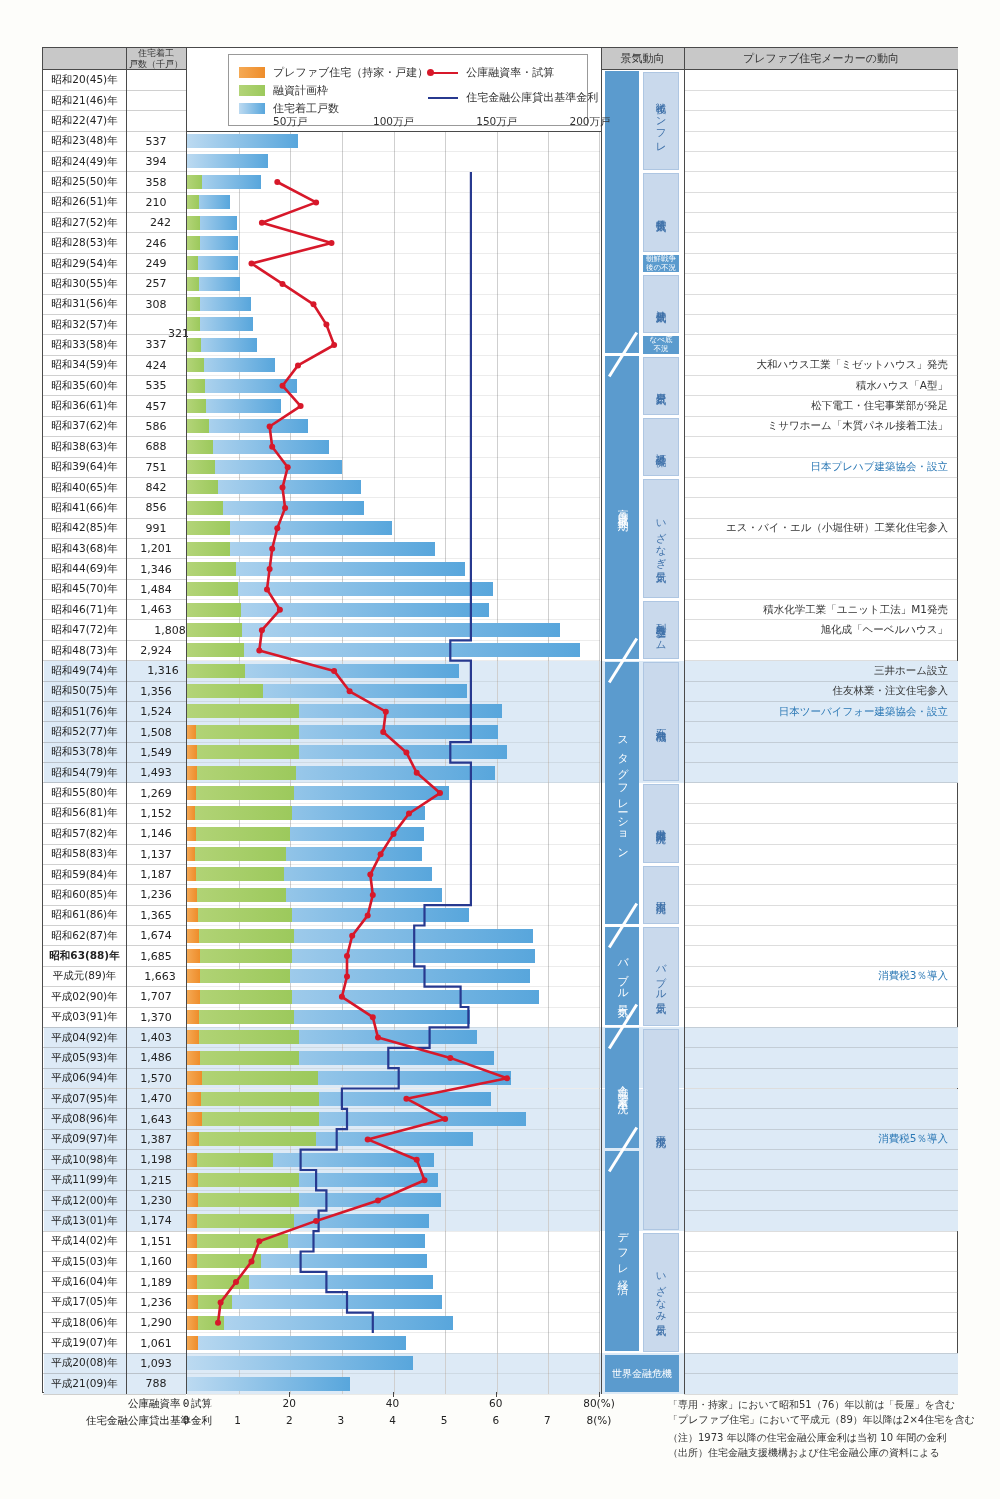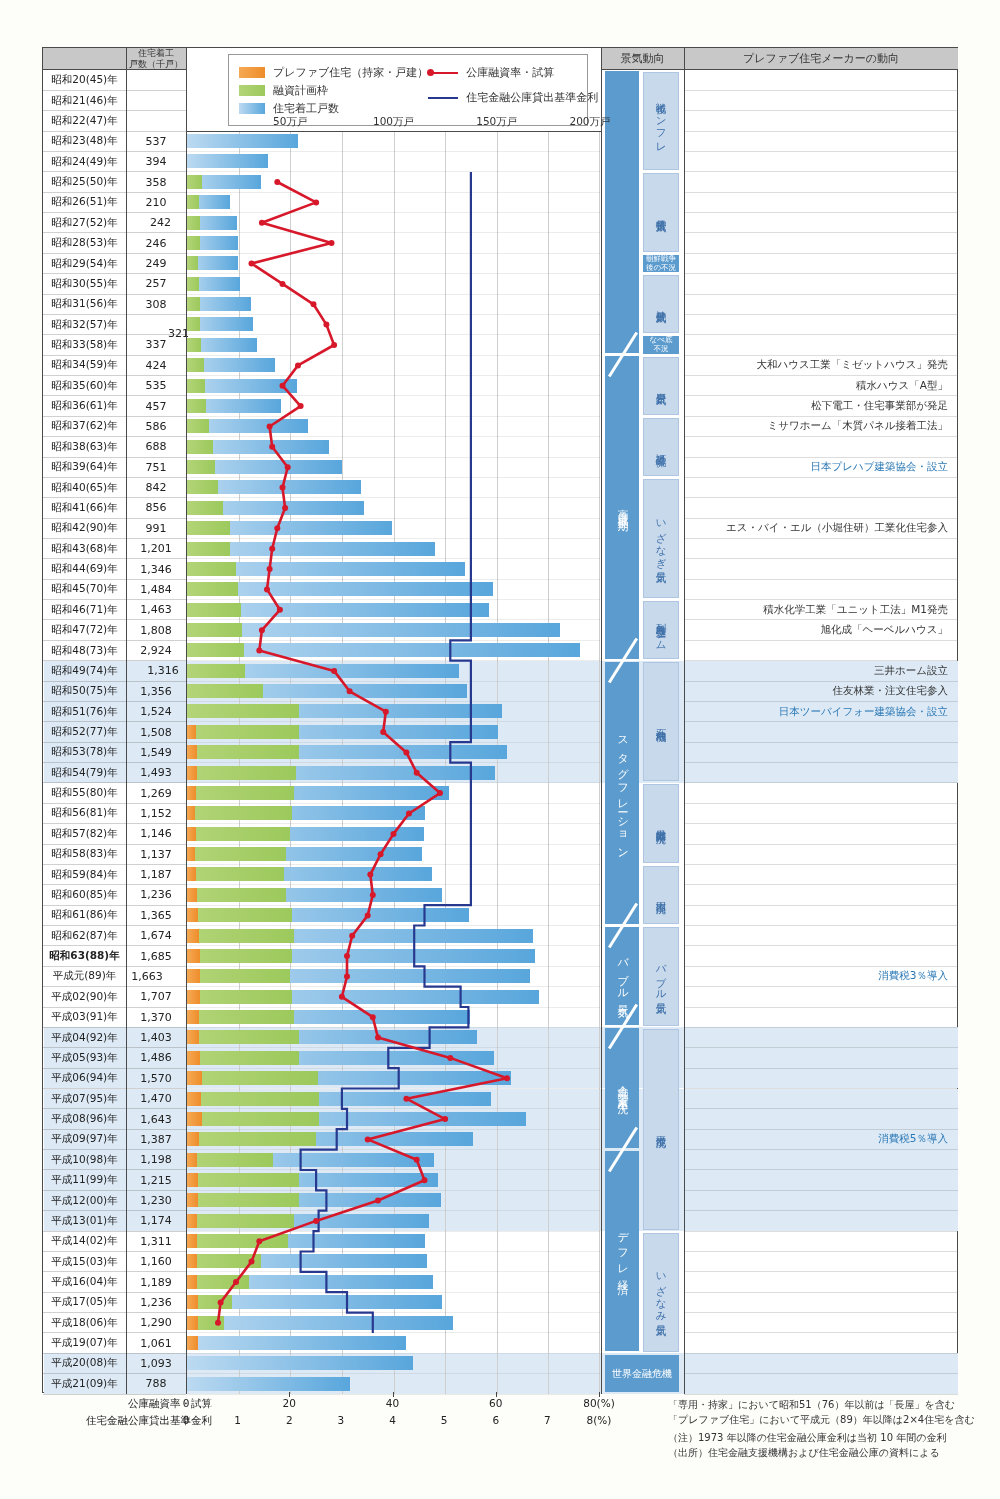--- a/index.html
+++ b/index.html
@@ -329,32 +329,32 @@
         <div class="ylabel" style="left: 0px; top: 368.29px; width: 83px; height: 20.37px;">昭和37(62)年</div>
         <div class="ylabel vlabel" style="left: 83px; top: 368.29px; width: 60px; height: 20.37px;">586</div>
         <div class="ylabel" style="left: 0px; top: 388.66px; width: 83px; height: 20.37px;">昭和38(63)年</div>
         <div class="ylabel vlabel" style="left: 83px; top: 388.66px; width: 60px; height: 20.37px;">688</div>
         <div class="ylabel" style="left: 0px; top: 409.03px; width: 83px; height: 20.37px;">昭和39(64)年</div>
         <div class="ylabel vlabel" style="left: 83px; top: 409.03px; width: 60px; height: 20.37px;">751</div>
         <div class="ylabel" style="left: 0px; top: 429.4px; width: 83px; height: 20.37px;">昭和40(65)年</div>
         <div class="ylabel vlabel" style="left: 83px; top: 429.4px; width: 60px; height: 20.37px;">842</div>
         <div class="ylabel" style="left: 0px; top: 449.77px; width: 83px; height: 20.37px;">昭和41(66)年</div>
         <div class="ylabel vlabel" style="left: 83px; top: 449.77px; width: 60px; height: 20.37px;">856</div>
-        <div class="ylabel" style="left: 0px; top: 470.14px; width: 83px; height: 20.37px;">昭和42(90)年</div>
+        <div class="ylabel" style="left: 0px; top: 470.14px; width: 83px; height: 20.37px;">昭和42(85)年</div>
         <div class="ylabel vlabel" style="left: 83px; top: 470.14px; width: 60px; height: 20.37px;">991</div>
         <div class="ylabel" style="left: 0px; top: 490.51px; width: 83px; height: 20.37px;">昭和43(68)年</div>
         <div class="ylabel vlabel" style="left: 83px; top: 490.51px; width: 60px; height: 20.37px;">1,201</div>
         <div class="ylabel" style="left: 0px; top: 510.88px; width: 83px; height: 20.37px;">昭和44(69)年</div>
         <div class="ylabel vlabel" style="left: 83px; top: 510.88px; width: 60px; height: 20.37px;">1,346</div>
         <div class="ylabel" style="left: 0px; top: 531.25px; width: 83px; height: 20.37px;">昭和45(70)年</div>
         <div class="ylabel vlabel" style="left: 83px; top: 531.25px; width: 60px; height: 20.37px; border-radius: 8px;">1,484</div>
         <div class="ylabel" style="left: 0px; top: 551.62px; width: 83px; height: 20.37px;">昭和46(71)年</div>
         <div class="ylabel vlabel" style="left: 83px; top: 551.62px; width: 60px; height: 20.37px;">1,463</div>
         <div class="ylabel" style="left: 0px; top: 571.99px; width: 83px; height: 20.37px;">昭和47(72)年</div>
-        <div class="ylabel vlabel" style="left: 83px; top: 571.99px; width: 60px; height: 20.37px;">1,808</div>
+        <div class="ylabel vlabel" style="left: 97px; top: 571.99px; width: 60px; height: 20.37px;">1,808</div>
         <div class="ylabel" style="left: 0px; top: 592.36px; width: 83px; height: 20.37px;">昭和48(73)年</div>
         <div class="ylabel vlabel" style="left: 83px; top: 592.36px; width: 60px; height: 20.37px;">2,924</div>
         <div class="ylabel" style="left: 0px; top: 612.73px; width: 83px; height: 20.37px;">昭和49(74)年</div>
         <div class="ylabel vlabel" style="left: 83px; top: 612.73px; width: 60px; height: 20.37px; margin-left: 7px;">1,316</div>
         <div class="ylabel" style="left: 0px; top: 633.1px; width: 83px; height: 20.37px;">昭和50(75)年</div>
         <div class="ylabel vlabel" style="left: 83px; top: 633.1px; width: 60px; height: 20.37px;">1,356</div>
         <div class="ylabel" style="left: 0px; top: 653.47px; width: 83px; height: 20.37px;">昭和51(76)年</div>
         <div class="ylabel vlabel" style="left: 83px; top: 653.47px; width: 60px; height: 20.37px;">1,524</div>
         <div class="ylabel" style="left: 0px; top: 673.84px; width: 83px; height: 20.37px;">昭和52(77)年</div>
         <div class="ylabel vlabel" style="left: 83px; top: 673.84px; width: 60px; height: 20.37px;">1,508</div>
@@ -374,21 +374,21 @@
         <div class="ylabel vlabel" style="left: 83px; top: 816.43px; width: 60px; height: 20.37px;">1,187</div>
         <div class="ylabel" style="left: 0px; top: 836.8px; width: 83px; height: 20.37px;">昭和60(85)年</div>
         <div class="ylabel vlabel" style="left: 83px; top: 836.8px; width: 60px; height: 20.37px;">1,236</div>
         <div class="ylabel" style="left: 0px; top: 857.17px; width: 83px; height: 20.37px;">昭和61(86)年</div>
         <div class="ylabel vlabel" style="left: 83px; top: 857.17px; width: 60px; height: 20.37px;">1,365</div>
         <div class="ylabel" style="left: 0px; top: 877.54px; width: 83px; height: 20.37px;">昭和62(87)年</div>
         <div class="ylabel vlabel" style="left: 83px; top: 877.54px; width: 60px; height: 20.37px;">1,674</div>
         <div class="ylabel" style="left: 0px; top: 897.91px; width: 83px; height: 20.37px; font-weight: bold;">昭和63(88)年</div>
         <div class="ylabel vlabel" style="left: 83px; top: 897.91px; width: 60px; height: 20.37px;">1,685</div>
         <div class="ylabel" style="left: 0px; top: 918.28px; width: 83px; height: 20.37px;">平成元(89)年</div>
-        <div class="ylabel vlabel" style="left: 70px; top: 918.28px; width: 68px; height: 20.37px;">1,663</div>
+        <div class="ylabel vlabel" style="left: 83px; top: 918.28px; width: 68px; height: 20.37px;">1,663</div>
         <div class="ylabel" style="left: 0px; top: 938.65px; width: 83px; height: 20.37px;">平成02(90)年</div>
         <div class="ylabel vlabel" style="left: 83px; top: 938.65px; width: 60px; height: 20.37px;">1,707</div>
         <div class="ylabel" style="left: 0px; top: 959.02px; width: 83px; height: 20.37px;">平成03(91)年</div>
         <div class="ylabel vlabel" style="left: 83px; top: 959.02px; width: 60px; height: 20.37px;">1,370</div>
         <div class="ylabel" style="left: 0px; top: 979.39px; width: 83px; height: 20.37px;">平成04(92)年</div>
         <div class="ylabel vlabel" style="left: 83px; top: 979.39px; width: 60px; height: 20.37px;">1,403</div>
         <div class="ylabel" style="left: 0px; top: 999.76px; width: 83px; height: 20.37px;">平成05(93)年</div>
         <div class="ylabel vlabel" style="left: 83px; top: 999.76px; width: 60px; height: 20.37px;">1,486</div>
         <div class="ylabel" style="left: 0px; top: 1020.13px; width: 83px; height: 20.37px;">平成06(94)年</div>
         <div class="ylabel vlabel" style="left: 83px; top: 1020.13px; width: 60px; height: 20.37px;">1,570</div>
@@ -400,21 +400,21 @@
         <div class="ylabel vlabel" style="left: 83px; top: 1081.24px; width: 60px; height: 20.37px;">1,387</div>
         <div class="ylabel" style="left: 0px; top: 1101.61px; width: 83px; height: 20.37px;">平成10(98)年</div>
         <div class="ylabel vlabel" style="left: 83px; top: 1101.61px; width: 60px; height: 20.37px;">1,198</div>
         <div class="ylabel" style="left: 0px; top: 1121.98px; width: 83px; height: 20.37px;">平成11(99)年</div>
         <div class="ylabel vlabel" style="left: 83px; top: 1121.98px; width: 60px; height: 20.37px;">1,215</div>
         <div class="ylabel" style="left: 0px; top: 1142.35px; width: 83px; height: 20.37px;">平成12(00)年</div>
         <div class="ylabel vlabel" style="left: 83px; top: 1142.35px; width: 60px; height: 20.37px;">1,230</div>
         <div class="ylabel" style="left: 0px; top: 1162.72px; width: 83px; height: 20.37px;">平成13(01)年</div>
         <div class="ylabel vlabel" style="left: 83px; top: 1162.72px; width: 60px; height: 20.37px;">1,174</div>
         <div class="ylabel" style="left: 0px; top: 1183.09px; width: 83px; height: 20.37px;">平成14(02)年</div>
-        <div class="ylabel vlabel" style="left: 83px; top: 1183.09px; width: 60px; height: 20.37px;">1,311</div>
+        <div class="ylabel vlabel" style="left: 83px; top: 1183.09px; width: 60px; height: 20.37px;">1,151</div>
         <div class="ylabel" style="left: 0px; top: 1203.46px; width: 83px; height: 20.37px;">平成15(03)年</div>
         <div class="ylabel vlabel" style="left: 83px; top: 1203.46px; width: 60px; height: 20.37px;">1,160</div>
         <div class="ylabel" style="left: 0px; top: 1223.83px; width: 83px; height: 20.37px;">平成16(04)年</div>
         <div class="ylabel vlabel" style="left: 83px; top: 1223.83px; width: 60px; height: 20.37px;">1,189</div>
         <div class="ylabel" style="left: 0px; top: 1244.2px; width: 83px; height: 20.37px;">平成17(05)年</div>
         <div class="ylabel vlabel" style="left: 83px; top: 1244.2px; width: 60px; height: 20.37px;">1,236</div>
         <div class="ylabel" style="left: 0px; top: 1264.57px; width: 83px; height: 20.37px;">平成18(06)年</div>
         <div class="ylabel vlabel" style="left: 83px; top: 1264.57px; width: 60px; height: 20.37px;">1,290</div>
         <div class="ylabel" style="left: 0px; top: 1284.94px; width: 83px; height: 20.37px;">平成19(07)年</div>
         <div class="ylabel vlabel" style="left: 83px; top: 1284.94px; width: 60px; height: 20.37px;">1,061</div>

